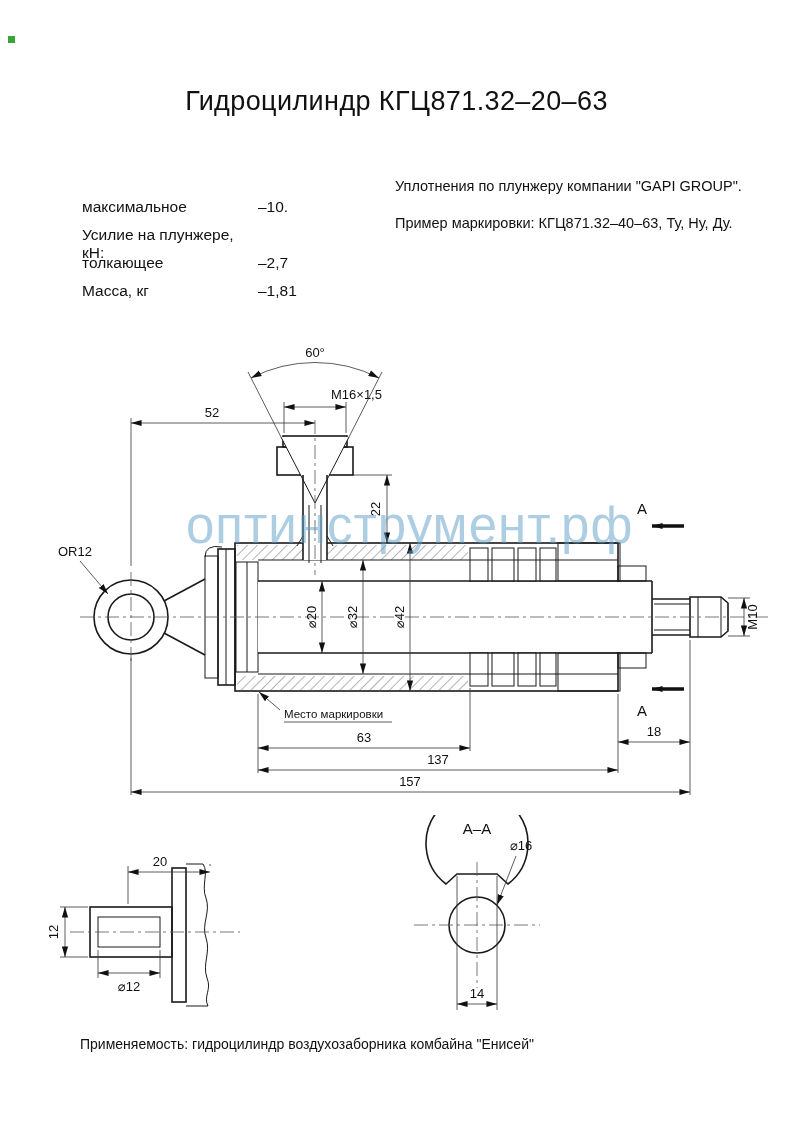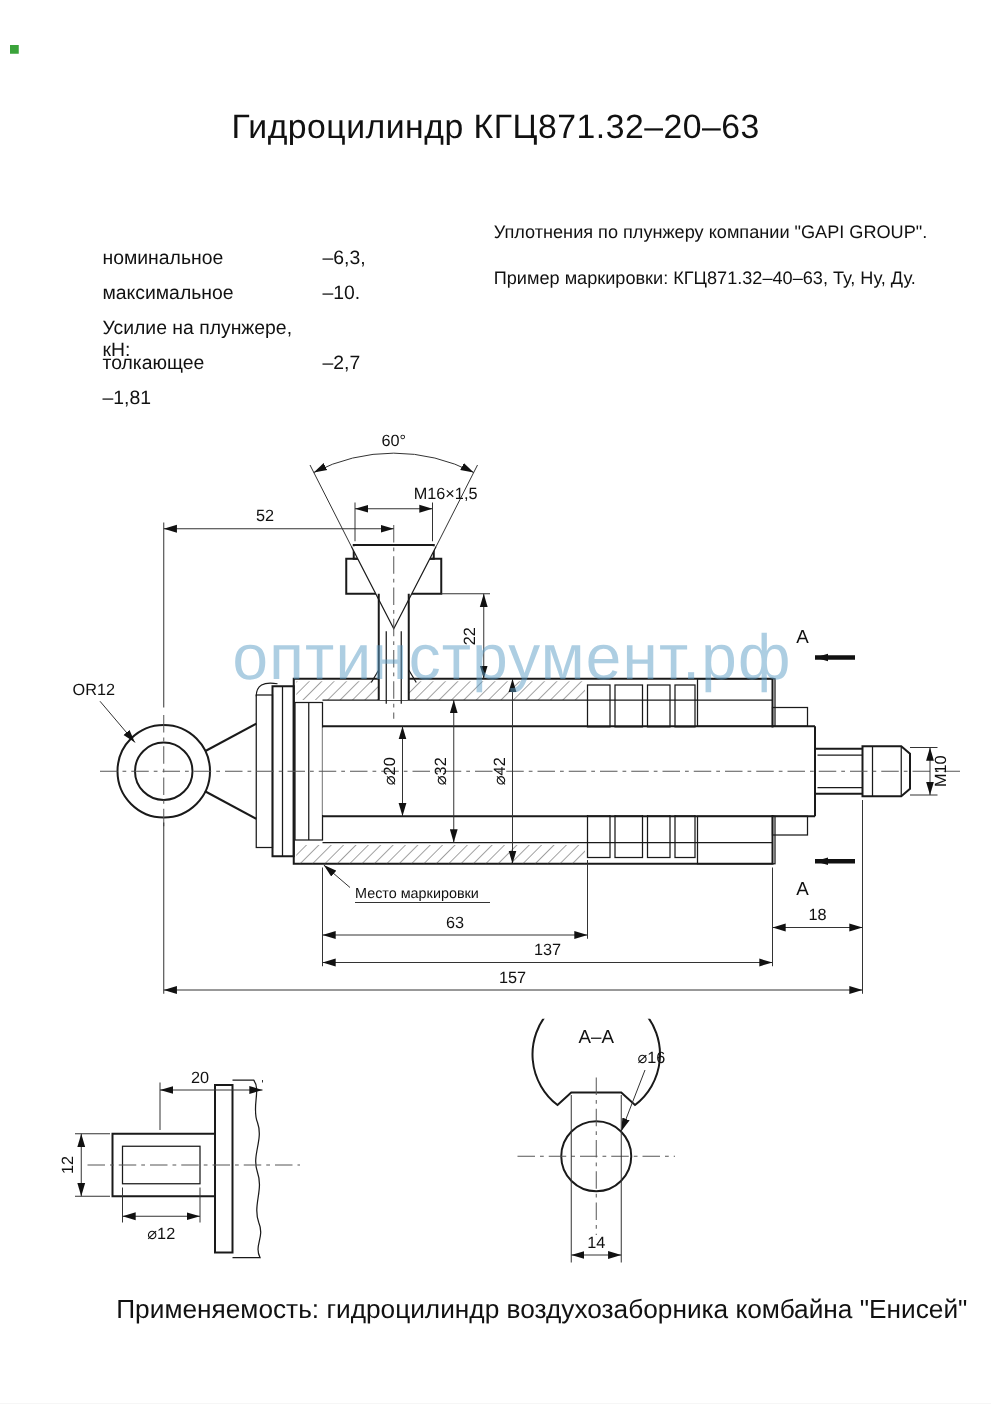--- a/index.html
+++ b/index.html
@@ -8,21 +8,21 @@
   .abs{position:absolute}
   .title{top:86px;left:0;width:100%;text-align:center;font-size:27px;letter-spacing:.4px;white-space:nowrap}
   .specs{top:170px;left:82px;font-size:15.5px}
   .spec-row{display:flex;height:28px}
   .spec-label{width:176px}
   .spec-value{width:80px}
   .notes{top:178px;left:395px;font-size:14.5px}
   .notes .note-line{height:37px}
   .watermark{top:496px;left:186px;font-size:51px;color:#5d9ec7;opacity:.5;letter-spacing:1px;
              z-index:7;pointer-events:none;white-space:nowrap}
-  .footer{top:1036px;left:93px;font-size:21px;white-space:nowrap}
+  .footer{top:1036px;left:80px;font-size:14px;white-space:nowrap}
   .corner-dot{top:36px;left:8px;width:7px;height:7px;background:#3aa33a}
   svg.drawing{position:absolute}
   svg text{font-family:"Liberation Sans",sans-serif;fill:#111}
   .d{font-size:13px}
   .d2{font-size:15px}
   .d3{font-size:11.5px}
   .c2{stroke:#1a1a1a;stroke-width:1.6;fill:none}
   .c1{stroke:#1a1a1a;stroke-width:1;fill:none}
   .c0{stroke:#333;stroke-width:.8;fill:none}
   .cl{stroke:#555;stroke-width:.8;fill:none;stroke-dasharray:14 4 3 4}
@@ -52,36 +52,33 @@
 
   <div class="abs corner-dot"></div>
 
   <div class="abs title">Гидроцилиндр КГЦ871.32–20–63</div>
 
   <div class="abs specs">
     <div class="spec-row">
       <span class="spec-value"></span>
     </div>
     <div class="spec-row">
-      <span class="spec-label">номинальное</span>
-      <span class="spec-value">–6,3,</span>
-    </div>
-    <div class="spec-row">
       <span class="spec-label">максимальное</span>
       <span class="spec-value">–10.</span>
     </div>
     <div class="spec-row">
       <span class="spec-label">Усилие на плунжере, кН:</span>
       <span class="spec-value"></span>
     </div>
     <div class="spec-row">
       <span class="spec-label">толкающее</span>
       <span class="spec-value">–2,7</span>
     </div>
     <div class="spec-row">
+      <span class="spec-label">Масса, кг</span>
       <span class="spec-value">–1,81</span>
     </div>
   </div>
 
   <div class="abs notes">
     <div class="note-line">Уплотнения по плунжеру компании "GAPI GROUP".</div>
     <div class="note-line">Пример маркировки: КГЦ871.32–40–63, Ту, Ну, Ду.</div>
   </div>
 
   <svg class="drawing" style="left:0;top:330px" width="793" height="480" viewBox="0 330 793 480">

